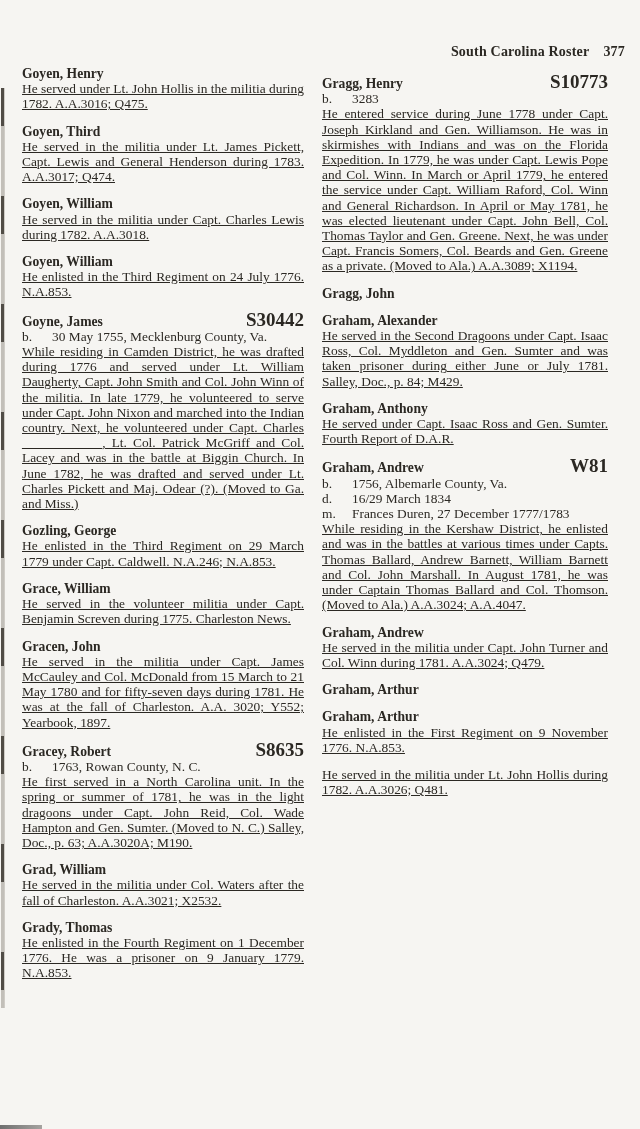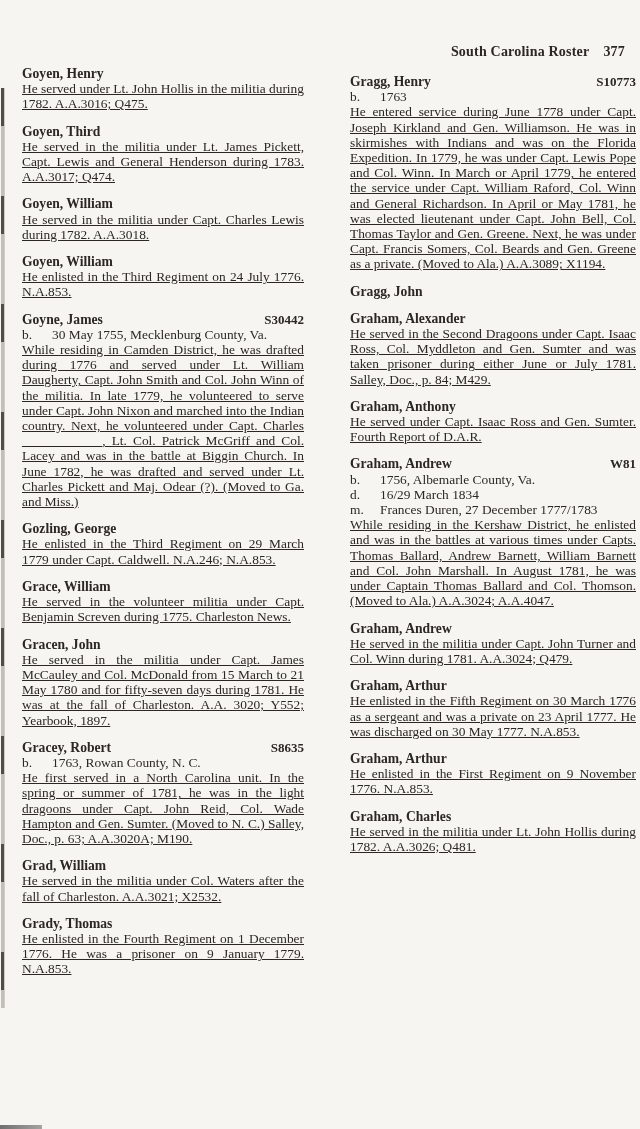--- a/index.html
+++ b/index.html
@@ -28,25 +28,25 @@
     background:linear-gradient(to right,#6f6f6f,#a5a3a0);
   }
   .running-head{
     position:absolute;top:44px;left:338px;width:287px;
     text-align:right;font-weight:700;font-size:14px;line-height:16px;
     letter-spacing:.2px;
   }
   .running-head .pageno{margin-left:14px;}
   .col{position:absolute;font-size:13.4px;line-height:15.2px;}
   .col-left{left:22px;top:66px;width:282px;}
-  .col-right{left:350px;top:74px;width:286px;}
+  .col-right{left:322px;top:74px;width:286px;}
   .entry{margin-bottom:12px;}
   .entry-head{display:flex;justify-content:space-between;align-items:baseline;}
   .entry-name{font-weight:700;font-size:13.6px;}
-  .entry-claim{font-weight:700;font-size:13px;}
+  .entry-claim{font-weight:700;font-size:19px;}
   .meta-row{display:flex;}
   .meta-label{width:30px;flex:0 0 30px;}
   .meta-text{flex:1;}
   .entry-body{text-align:justify;text-decoration:underline;}
   .entry-body .u{text-decoration:underline;}
 </style>
 </head>
 <body>
 
 <div class="page">
@@ -171,21 +171,21 @@
   </div>
   <div class="col col-right">
     <div class="entry">
       <div class="entry-head">
         <span class="entry-name">Gragg, Henry</span>
         <span class="entry-claim">S10773</span>
       </div>
       <div class="entry-meta">
           <div class="meta-row">
             <span class="meta-label">b.</span>
-            <span class="meta-text">1763</span>
+            <span class="meta-text">3283</span>
           </div>
         </div>
       <div class="entry-body"><span>He entered service during June 1778 under Capt. Joseph Kirkland and Gen. Williamson. He was in skirmishes with Indians and was on the Florida Expedition.  In 1779, he was under Capt. Lewis Pope and Col. Winn. In March or April 1779, he entered the service under Capt. William Raford, Col. Winn and General Richardson.  In April or May 1781, he was elected lieutenant under Capt. John Bell, Col. Thomas Taylor and Gen. Greene.  Next, he was under Capt. Francis Somers, Col. Beards and Gen. Greene as a private.  (Moved to Ala.) A.A.3089; X1194.</span></div>
     </div>
 
     <div class="entry">
       <div class="entry-head">
         <span class="entry-name">Gragg, John</span>
 
       </div>
@@ -240,35 +240,30 @@
 
       <div class="entry-body"><span>He served in the militia under Capt. John Turner and Col. Winn during 1781.  A.A.3024; Q479.</span></div>
     </div>
 
     <div class="entry">
       <div class="entry-head">
         <span class="entry-name">Graham, Arthur</span>
 
       </div>
 
-      <div class="entry-body"><span>He enlisted in the Fifth Regiment on 30 March 1776 as a sergeant and was a private on 23 April 1777.  He was discharged on 30 May 1777.  N.A.853.</span></div>
     </div>
 
     <div class="entry">
       <div class="entry-head">
         <span class="entry-name">Graham, Arthur</span>
 
       </div>
 
       <div class="entry-body"><span>He enlisted in the First Regiment on 9 November 1776.  N.A.853.</span></div>
     </div>
 
     <div class="entry">
-      <div class="entry-head">
-        <span class="entry-name">Graham, Charles</span>
-
-      </div>
 
       <div class="entry-body"><span>He served in the militia under Lt. John Hollis during 1782.  A.A.3026; Q481.</span></div>
     </div>
   </div>
 
 </div>
 
 </body></html>

